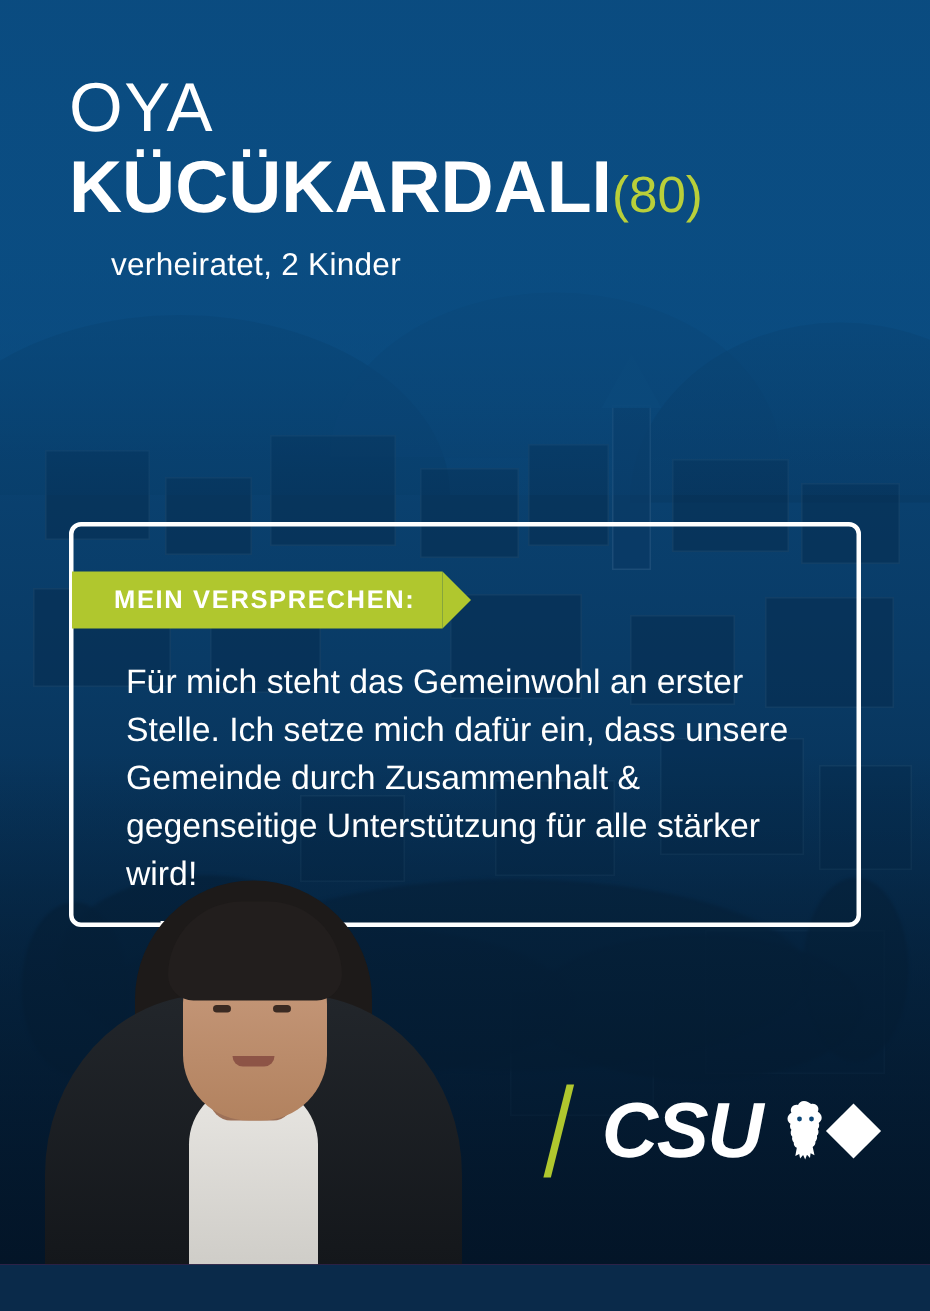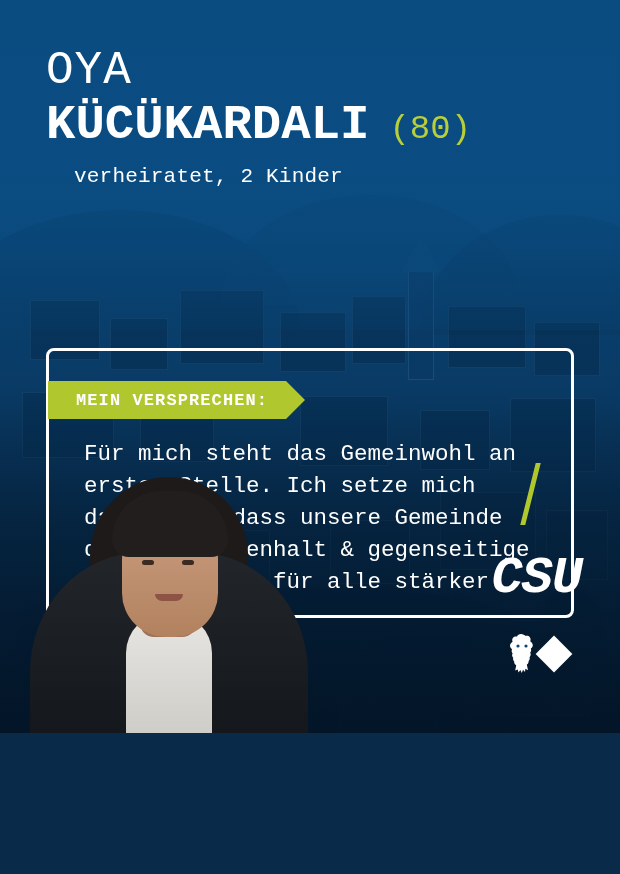--- a/index.html
+++ b/index.html
@@ -3,23 +3,23 @@
 <meta charset="utf-8">
 <style>
   html, body {
     margin: 0;
     padding: 0;
     background: #0a2a4a;
   }
   #poster {
     position: relative;
     width: 620px;
-    height: 733px;
+    height: 843px;
     overflow: hidden;
-    font-family: Liberation Mono, monospace;
+    font-family: Liberation Sans, sans-serif;
     background: #be185d;
   }
 
   
   .bg {
     position: absolute;
     inset: 0;
     background:
       linear-gradient(180deg, #0b4f86 0%, #0a4576 28%, #093b66 52%, #072f53 72%, #041f3a 100%);
   }
@@ -95,21 +95,21 @@
     color: #ffffff;
     font-size: 46px;
     letter-spacing: 1px;
     font-weight: 400;
     line-height: 1.0;
     margin: 0 0 2px 0;
   }
   .name-row {
     display: flex;
     align-items: baseline;
-    gap: 20px;
+    gap: 0;
     margin: 6px 0 0 0;
   }
   .last-name {
     color: #ffffff;
     font-size: 49px;
     font-weight: 700;
     letter-spacing: 0px;
     line-height: 1.05;
   }
   .age {
@@ -274,22 +274,21 @@
     border-radius: 0 0 14px 14px;
   }
 
   
   .logo {
     position: absolute;
     right: 38px;
     bottom: 58px;
     display: flex;
     align-items: center;
-    gap: 28px;
-    flex-direction: column;
+    gap: 14px;
   }
   .logo-slash {
     width: 5px;
     height: 62px;
     background: #b0c72e;
     transform: skewX(-14deg);
     margin-right: 12px;
   }
   .logo-text {
     color: #ffffff;

